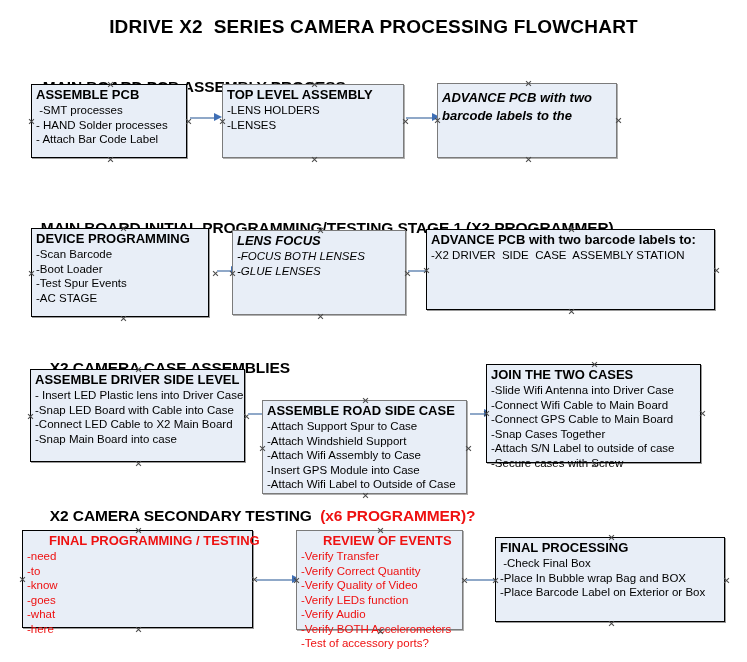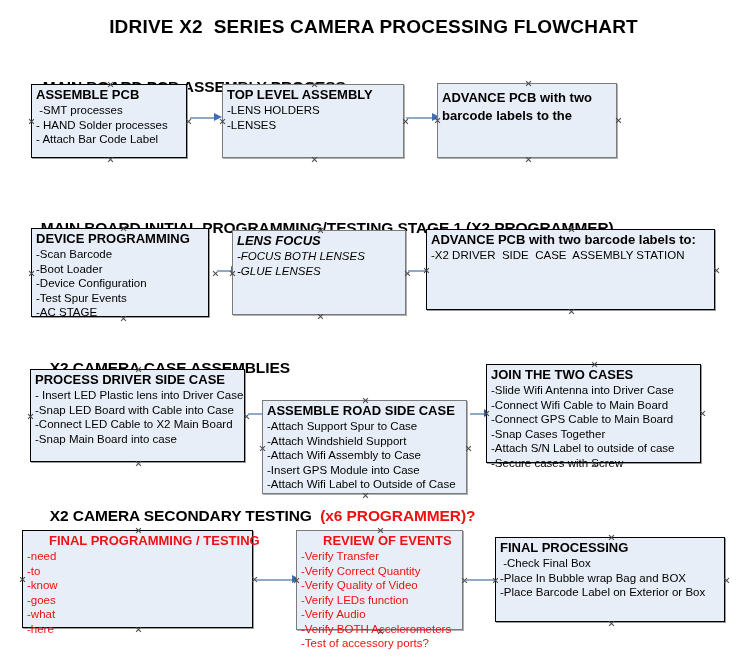--- a/index.html
+++ b/index.html
@@ -164,40 +164,39 @@
     <span class="handle" style="left:-4px; top:33px;"></span>
     <span class="handle" style="left:179px; top:33px;"></span>
   </div>
 
   <div class="arrow" style="left:406px; top:113px; width:34px;">
     <span class="shaft" style="width:27px;"></span>
     <span class="head" style="left:26px;"></span>
   </div>
 
   <div class="node gray-border" style="left:437px; top:83px; width:180px; height:75px;">
-    <div class="node-inner node-title-block" style="top:5px;">
+    <div class="node-inner node-title-block" style="top:5px;font-style:italic;">
       <div class="node-title">ADVANCE PCB with two</div>
       <div class="node-title">barcode labels to the</div>
     </div>
     <span class="handle" style="left:87px; top:-4px;"></span>
     <span class="handle" style="left:87px; top:72px;"></span>
     <span class="handle" style="left:-4px; top:33px;"></span>
     <span class="handle" style="left:177px; top:33px;"></span>
   </div>
 
   <div class="section-heading" style="left:24px; top:201px;">
     <span>MAIN BOARD INITIAL PROGRAMMING/TESTING STAGE 1 (X2 PROGRAMMER)</span>
   </div>
 
   <div class="node" style="left:31px; top:228px; width:178px; height:89px;">
     <div class="node-inner">
       <div class="node-title">DEVICE PROGRAMMING</div>
       <div class="node-line">-Scan Barcode</div>
       <div class="node-line">-Boot Loader</div>
-      <div class="node-line">-Device Configuration</div>
       <div class="node-line">-Test Spur Events</div>
       <div class="node-line">-AC STAGE</div>
     </div>
     <span class="handle" style="left:88px; top:-4px;"></span>
     <span class="handle" style="left:88px; top:86px;"></span>
     <span class="handle" style="left:-4px; top:41px;"></span>
     <span class="handle" style="left:180px; top:41px;"></span>
   </div>
 
   <div class="arrow" style="left:217px; top:266px; width:22px;">
@@ -232,21 +231,21 @@
     <span class="handle" style="left:-4px; top:37px;"></span>
     <span class="handle" style="left:286px; top:37px;"></span>
   </div>
 
   <div class="section-heading" style="left:33px; top:341px;">
     <span>X2 CAMERA CASE ASSEMBLIES</span>
   </div>
 
   <div class="node" style="left:30px; top:369px; width:215px; height:93px;">
     <div class="node-inner">
-      <div class="node-title">PROCESS DRIVER SIDE CASE</div>
+      <div class="node-title">ASSEMBLE DRIVER SIDE LEVEL</div>
       <div class="node-line">- Insert LED Plastic lens into Driver Case</div>
       <div class="node-line">-Snap LED Board with Cable into Case</div>
       <div class="node-line">-Connect LED Cable to X2 Main Board</div>
       <div class="node-line">-Snap Main Board into case</div>
     </div>
     <span class="handle" style="left:104px; top:-4px;"></span>
     <span class="handle" style="left:104px; top:90px;"></span>
     <span class="handle" style="left:-4px; top:43px;"></span>
     <span class="handle" style="left:212px; top:43px;"></span>
   </div>

